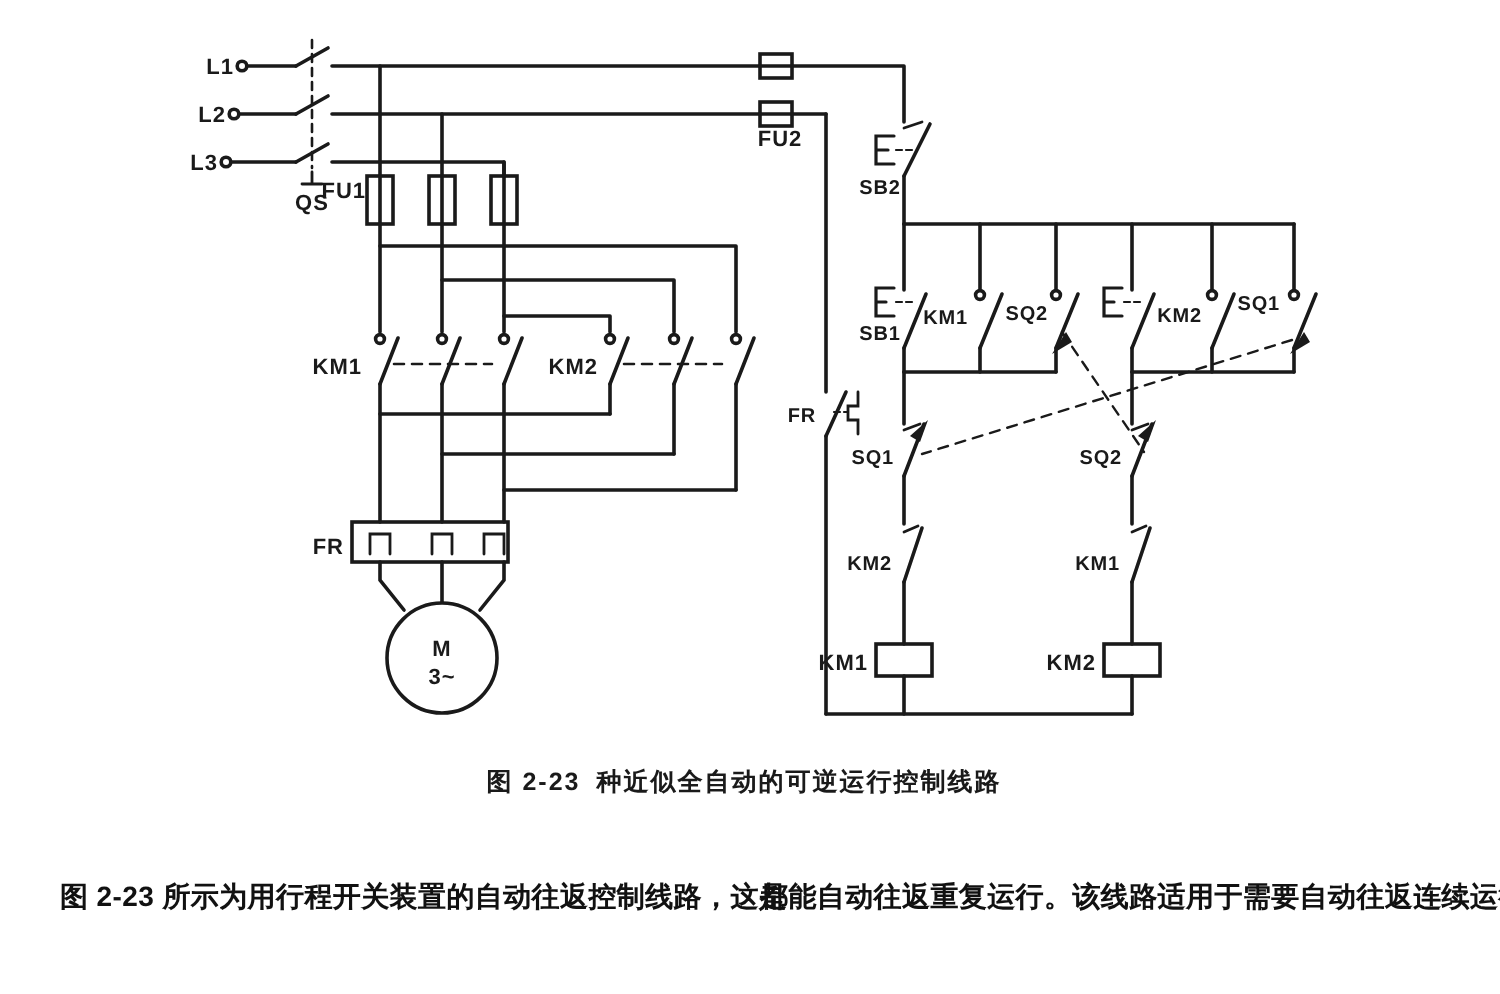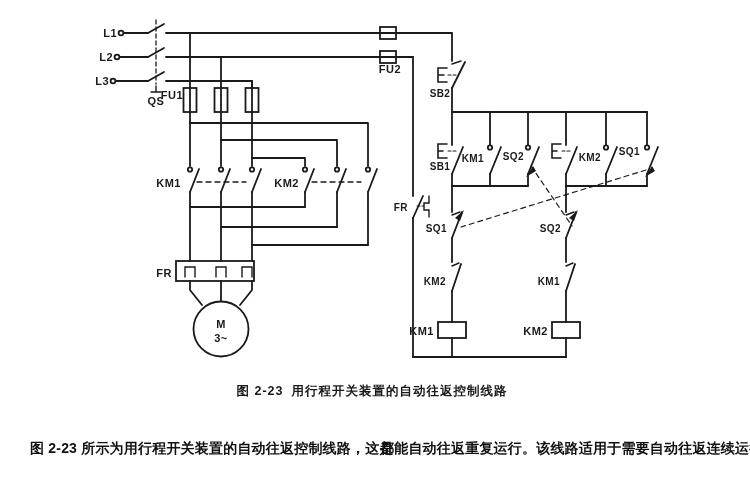--- a/index.html
+++ b/index.html
@@ -206,21 +206,21 @@
     <text class="lbl-sm" x="408" y="211" text-anchor="end">FR</text>
     <text class="lbl-sm" x="447" y="232" text-anchor="end">SQ1</text>
     <text class="lbl-sm" x="561" y="232" text-anchor="end">SQ2</text>
     <text class="lbl-sm" x="446" y="285" text-anchor="end">KM2</text>
     <text class="lbl-sm" x="560" y="285" text-anchor="end">KM1</text>
     <text class="lbl" x="434" y="335" text-anchor="end">KM1</text>
     <text class="lbl" x="548" y="335" text-anchor="end">KM2</text>
   </svg>
 
   <div id="caption">
-    <span class="fig-no">图 2-23</span><span>用行程开关装置的自动往返控制线路</span>
+    <span class="fig-no">图 2-23</span><span>种近似全自动的可逆运行控制线路</span>
   </div>
 
   <div id="para-left" class="para">
     <div class="tline line1">图 2-23 所示为用行程开关装置的自动往返控制线路，这是</div>
     <div class="tline">种近似全自动的可逆运行控制线路。都能自动往返重复运行</div>
   </div>
   <div id="para-right" class="para">
     <div class="tline">都能自动往返重复运行。该线路适用于需要自动往返连续运行</div>
     <div class="tline">的生产设备。</div>
   </div>

